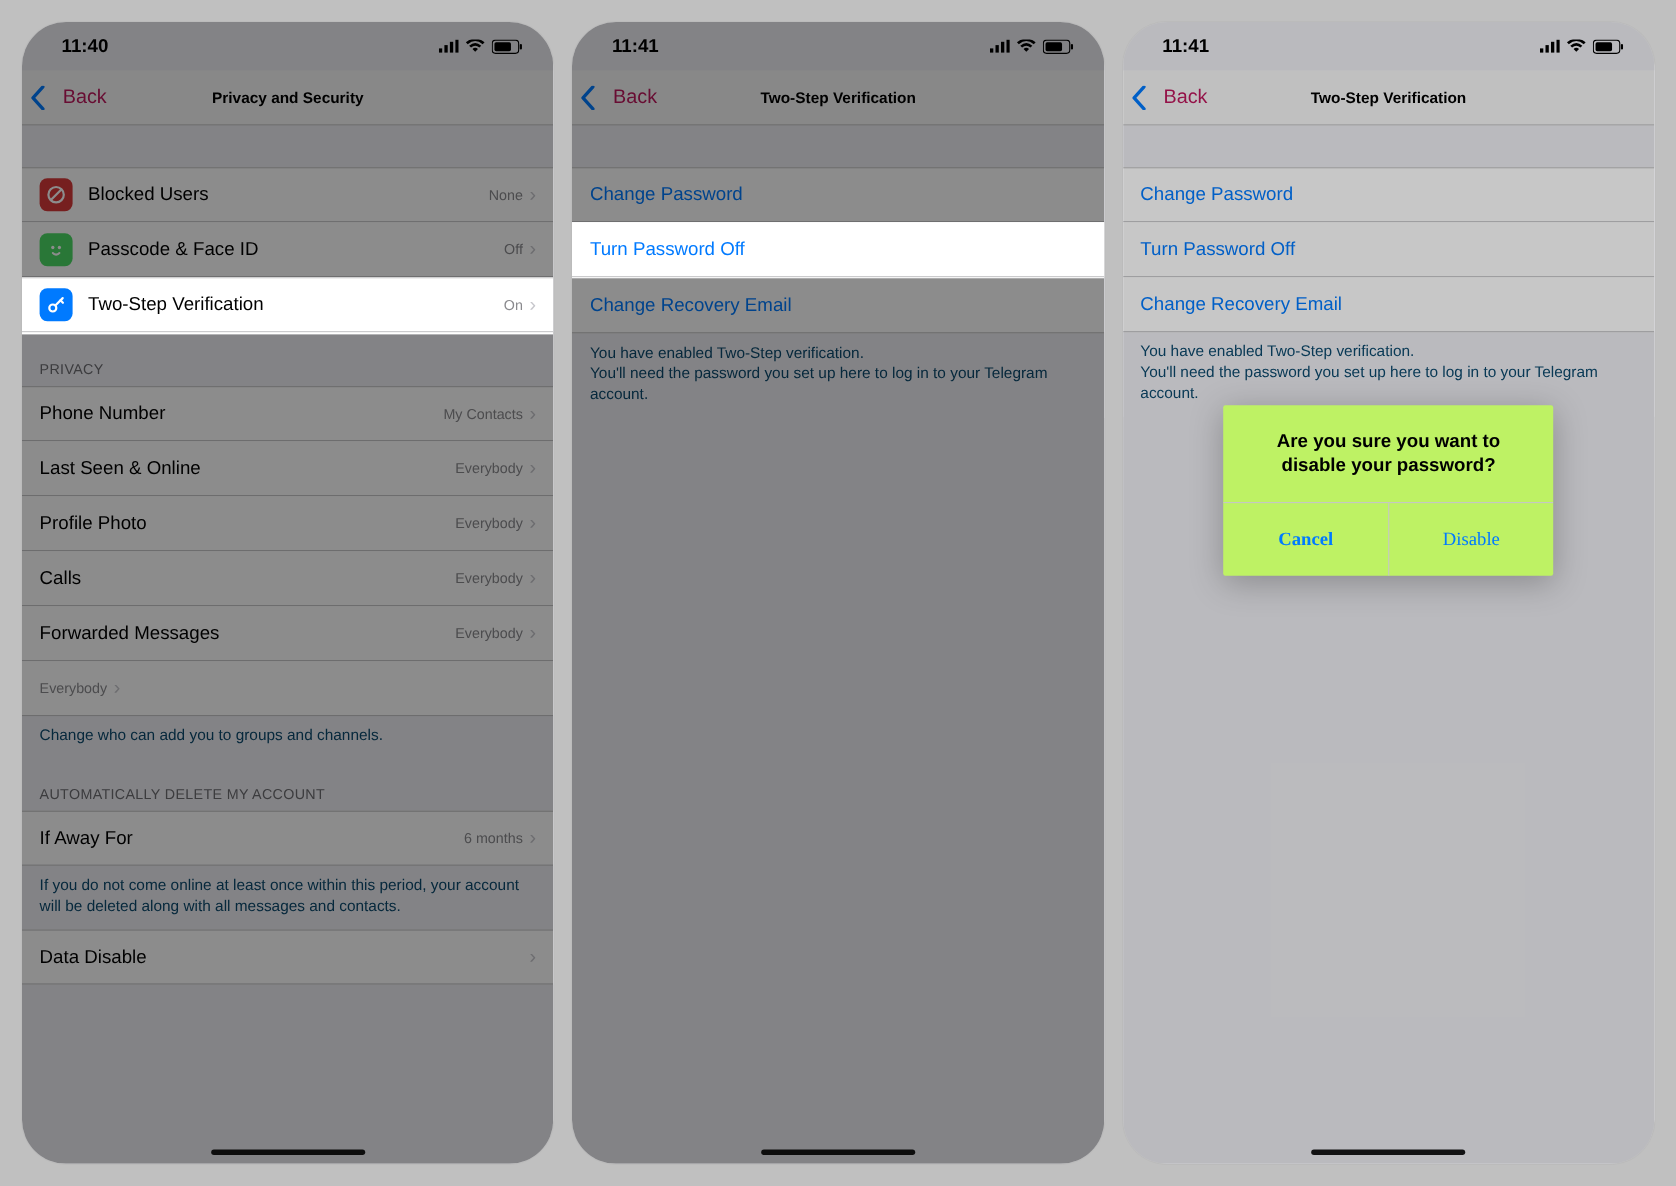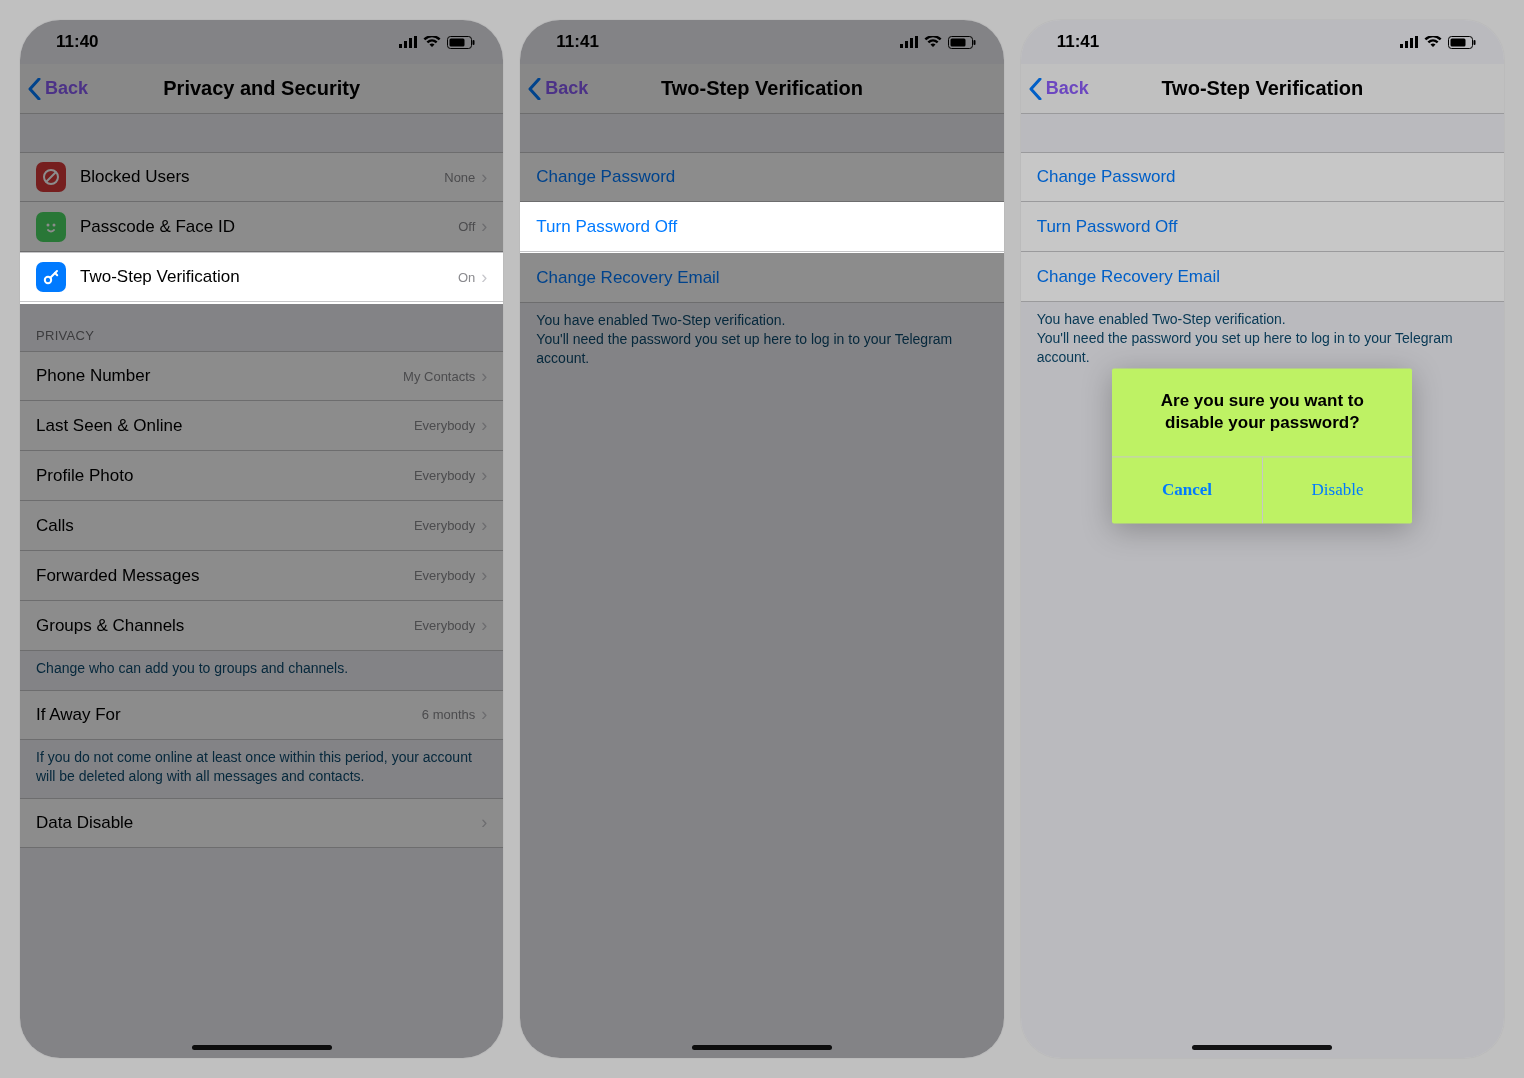--- a/index.html
+++ b/index.html
@@ -44,30 +44,29 @@
     display: flex;
     align-items: center;
     padding: 0 8px;
     border-bottom: 1px solid #c6c6c8;
     background: #f7f7f7;
     position: relative;
   }
   .nav-back {
     display: flex;
     align-items: center;
-    color: #8b5cf6;
+    color: #be185d;
     font-size: 18px;
-    gap: 4px;
-    font-weight: bold;
+    gap: 16px;
   }
   .nav-title {
     position: absolute;
     left: 0; right: 0;
     text-align: center;
-    font-size: 20px;
+    font-size: 14px;
     font-weight: 600;
     color: #000;
     pointer-events: none;
   }
   .content { background: #efeff4; }
   .spacer { height: 38px; }
   .section-header {
     font-size: 13px;
     color: #6d6d72;
     padding: 24px 16px 8px;
@@ -265,26 +264,26 @@
       <span class="row-label">Calls</span>
       <span class="row-value">Everybody</span>
       <span class="row-chevron">›</span>
     </div>
     <div class="row">
       <span class="row-label">Forwarded Messages</span>
       <span class="row-value">Everybody</span>
       <span class="row-chevron">›</span>
     </div>
     <div class="row">
-      <span class="row-label">Groups &amp; Channels</span>
       <span class="row-value">Everybody</span>
       <span class="row-chevron">›</span>
     </div>
     <div class="section-footer">Change who can add you to groups and channels.</div>
 
+    <div class="section-header">AUTOMATICALLY DELETE MY ACCOUNT</div>
     <div class="row first">
       <span class="row-label">If Away For</span>
       <span class="row-value">6 months</span>
       <span class="row-chevron">›</span>
     </div>
     <div class="section-footer">If you do not come online at least once within this period, your account will be deleted along with all messages and contacts.</div>
 
     <div class="row first">
       <span class="row-label">Data Disable</span>
       <span class="row-chevron">›</span>

